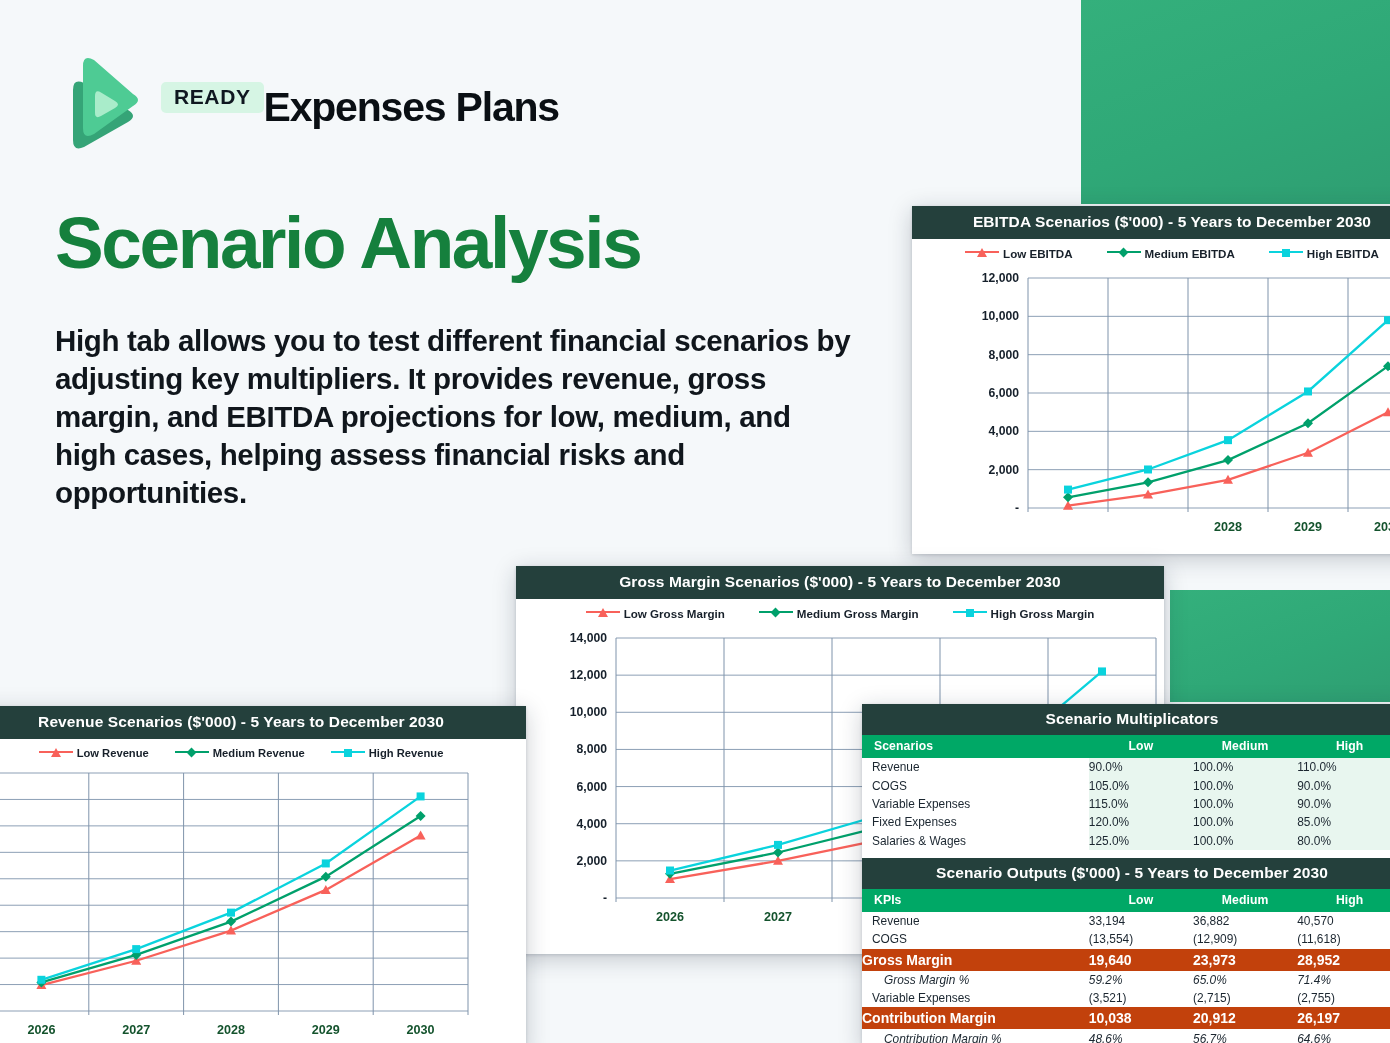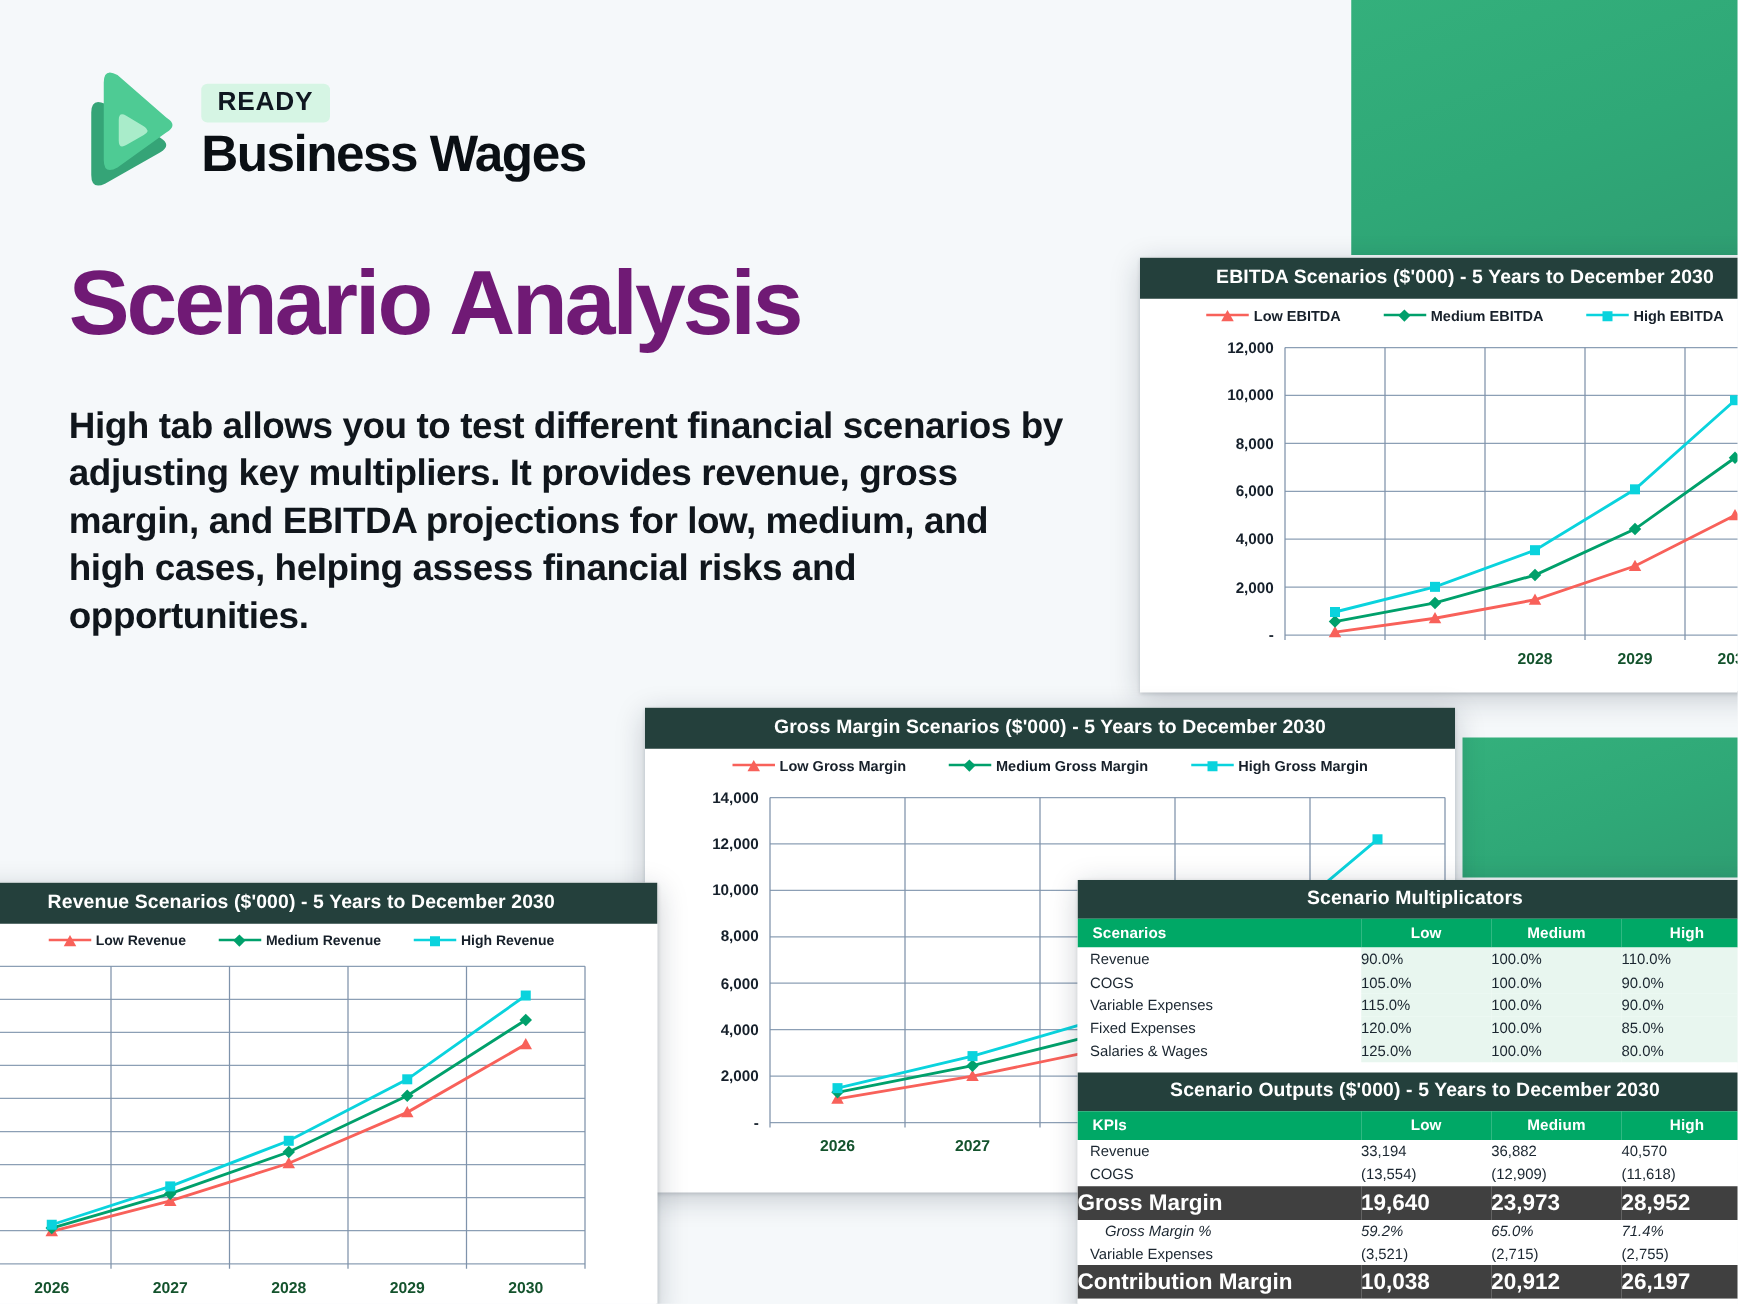--- a/index.html
+++ b/index.html
@@ -13,37 +13,37 @@
   .stage{position:absolute;inset:0;}
 
   
   .green-block{position:absolute;background:linear-gradient(160deg,#34b07c 0%,#2fa877 55%,#2f9e72 100%);}
   #green-top{left:1081px;top:-4px;width:320px;height:208px;}
   #green-mid{left:1170px;top:590px;width:230px;height:112px;}
 
   
   #brand{position:absolute;left:55px;top:56px;display:flex;align-items:center;gap:22px;}
   #logo-mark{width:84px;height:100px;position:relative;flex:0 0 auto;}
-  #brand-text{display:flex;flex-direction:column;gap:0;}
+  #brand-text{display:flex;flex-direction:row;gap:0;}
   #ready-badge{
     display:inline-block;align-self:flex-start;
     background:#d6f5e4;color:#0f1720;
     font-size:21px;font-weight:700;letter-spacing:.6px;
     padding:3px 13px 4px;border-radius:5px;
   }
   #brand-name{
     font-size:41px;font-weight:800;letter-spacing:-1.2px;color:#0a0f14;
     line-height:1.05;margin-top:4px;
   }
 
   
   #page-title{
     position:absolute;left:55px;top:206px;
     font-size:73px;font-weight:800;letter-spacing:-2.4px;
-    color:#701a75;line-height:1;
+    color:#15803d;line-height:1;
   }
   #page-desc{
     position:absolute;left:55px;top:322px;width:800px;
     font-size:29.5px;font-weight:600;line-height:1.285;
     color:#10161c;letter-spacing:-.35px;
   }
 
   
   .card{
     position:absolute;background:#ffffff;
@@ -94,21 +94,21 @@
     padding:4px 0 5px;letter-spacing:.1px;
   }
   table.grid th.lbl{text-align:left;padding-left:12px;}
   table.grid td{
     font-size:11.9px;color:#1b2630;padding:2.2px 0;text-align:left;
     background:#ffffff;
   }
   table.grid td.lbl{text-align:left;padding-left:10px;}
   table.grid td.lbl.indent{padding-left:22px;font-style:italic;}
   table.grid tr.mult td:not(.lbl){background:#e8f6ef;}
-  table.grid tr.hi td{background:#404040;color:#ffffff;font-weight:700;font-size:18px;padding:3px 0;}
+  table.grid tr.hi td{background:#c2410c;color:#ffffff;font-weight:700;font-size:14px;padding:3px 0;}
   table.grid tr.hi td.lbl{text-align:left;}
   table.grid td.num{font-variant-numeric:tabular-nums;}
   table.grid td.ital{font-style:italic;}
 </style>
 </head>
 <body>
 
 <div class="stage">
 
   <div class="green-block" id="green-top"></div>
@@ -117,21 +117,21 @@
   <div id="brand">
     <div id="logo-mark">
       <svg width="84" height="100" viewBox="0 0 84 100">
         <path d="M18 34 q0-12 11-7 L73 54 q10 6 0 12 L29 91 q-11 5-11-7 Z" fill="#35a477"></path>
         <path d="M28 10 q0-12 11-6 L78 38 q10 6 0 12 L39 78 q-11 6-11-6 Z" fill="#4ecb94"></path>
         <path d="M40 40 q0-7 6-3.5 L60 45 q6 3.5 0 7 L46 60 q-6 3.5-6-3.5 Z" fill="#a9ecca"></path>
       </svg>
     </div>
     <div id="brand-text">
       <span id="ready-badge">READY</span>
-      <span id="brand-name">Business Wages</span>
+      <span id="brand-name">Expenses Plans</span>
     </div>
   </div>
 
   <div id="page-title">Scenario Analysis</div>
   <div id="page-desc">High tab allows you to test different financial scenarios by adjusting key multipliers. It provides revenue, gross margin, and EBITDA projections for low, medium, and high cases, helping assess financial risks and opportunities.</div>
 
   <div class="card" id="card-ebitda" style="left:912px;top:206px;width:520px;">
     <div class="chart-title">EBITDA Scenarios ($'000) - 5 Years to December 2030</div>
     <div class="legend">
       <span class="legend-item">

